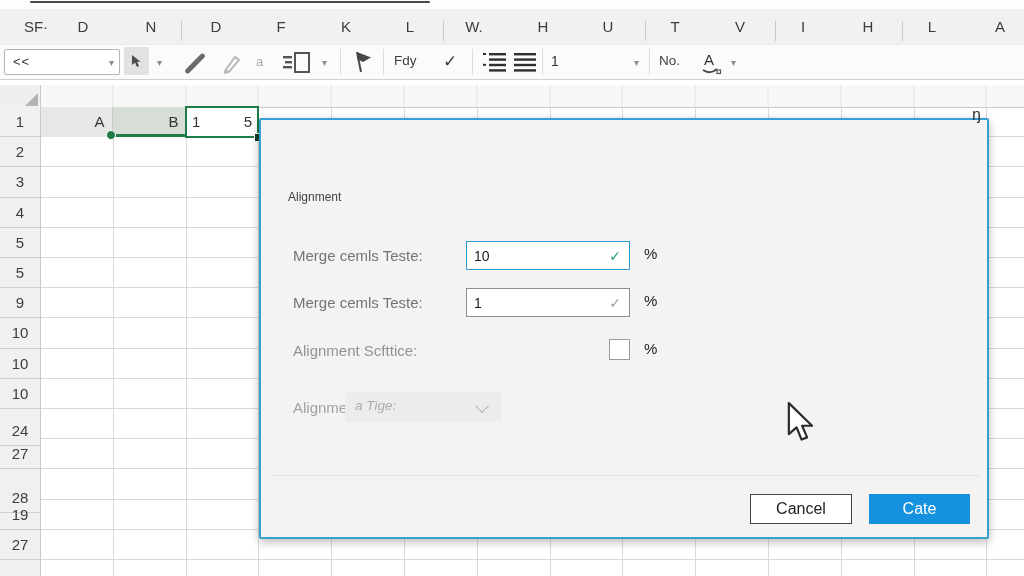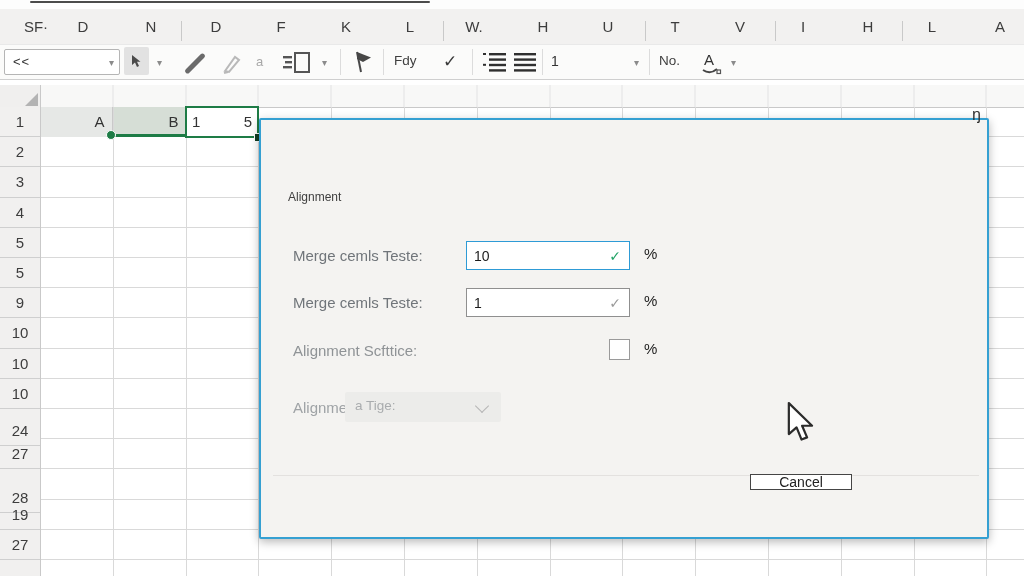--- a/index.html
+++ b/index.html
@@ -50,24 +50,24 @@
   #dlg-section{left:27px;top:70px;font-size:12px;color:#404040;}
   .dlg-label{left:32px;font-size:15px;color:#70757a;}
   .dlg-label.dim{color:#8f9396;}
   .dlg-label.disabled{color:#9fa3a6;}
   .dlg-input{left:205px;width:164px;height:29px;background:#fff;box-sizing:border-box;
     font-size:14px;color:#1c1c1c;display:flex;align-items:center;padding-left:7px;}
   .dlg-input .mark{position:absolute;right:8px;font-size:14px;}
   .pct{left:383px;font-size:15px;color:#222;}
   #dlg-checkbox{left:348px;top:219px;width:21px;height:21px;background:#fff;border:1.5px solid #9a9a9a;box-sizing:border-box;}
   #dlg-dropdown-disabled{left:84px;top:272px;width:156px;height:30px;background:#ececea;border-radius:2px;}
-  #dlg-dd-label{left:10px;top:6px;font-size:13.5px;color:#a9acae;}
+  #dlg-dd-label{left:10px;top:6px;font-size:13.5px;color:#a9acae;font-style:italic;}
   #dlg-dd-chev{right:14px;top:9px;width:9px;height:9px;border-right:1.5px solid #b5b5b5;border-bottom:1.5px solid #b5b5b5;transform:rotate(45deg);}
   #dlg-divider{left:12px;top:355px;width:706px;height:1px;background:#e3e1df;}
-  .dlg-btn{top:354px;height:16px;box-sizing:border-box;display:flex;align-items:center;justify-content:center;font-size:14px;}
+  .dlg-btn{top:374px;height:30px;box-sizing:border-box;display:flex;align-items:center;justify-content:center;font-size:16px;}
   #btn-cancel{left:489px;width:102px;background:#fff;border:1.5px solid #454545;color:#222;}
   #btn-primary{left:608px;width:101px;border:none;color:#fff;}
   
   .sel-handle{width:8px;height:8px;border:1.5px solid #fff;border-radius:50%;box-sizing:content-box;}
   svg{display:block;}
 </style>
 </head>
 <body>
 
 <div class="abs" id="titlebar">
@@ -224,17 +224,18 @@
   <span class="abs pct" style="top:220px">%</span>
 
   <span class="abs dlg-label disabled" style="top:279px">Alignments</span>
   <div class="abs" id="dlg-dropdown-disabled">
     <span class="abs" id="dlg-dd-label">a Tige:</span>
     <div class="abs" id="dlg-dd-chev"></div>
   </div>
 
   <div class="abs" id="dlg-divider"></div>
   <button class="abs dlg-btn" id="btn-cancel">Cancel</button>
+  <button class="abs dlg-btn" id="btn-primary" style="background:#1591df">Cate</button>
 </div>
 
 <svg class="abs" style="left:786px;top:402px;z-index:100" width="30" height="42" viewBox="0 0 26 38">
   <path d="M2 1 L2 29 L9 23 L13.5 34 L18.5 32 L14 21.5 L23 21.5 Z" fill="#ffffff" stroke="#2b2b2b" stroke-width="2" stroke-linejoin="round"></path>
 </svg>
 
 </body></html>

